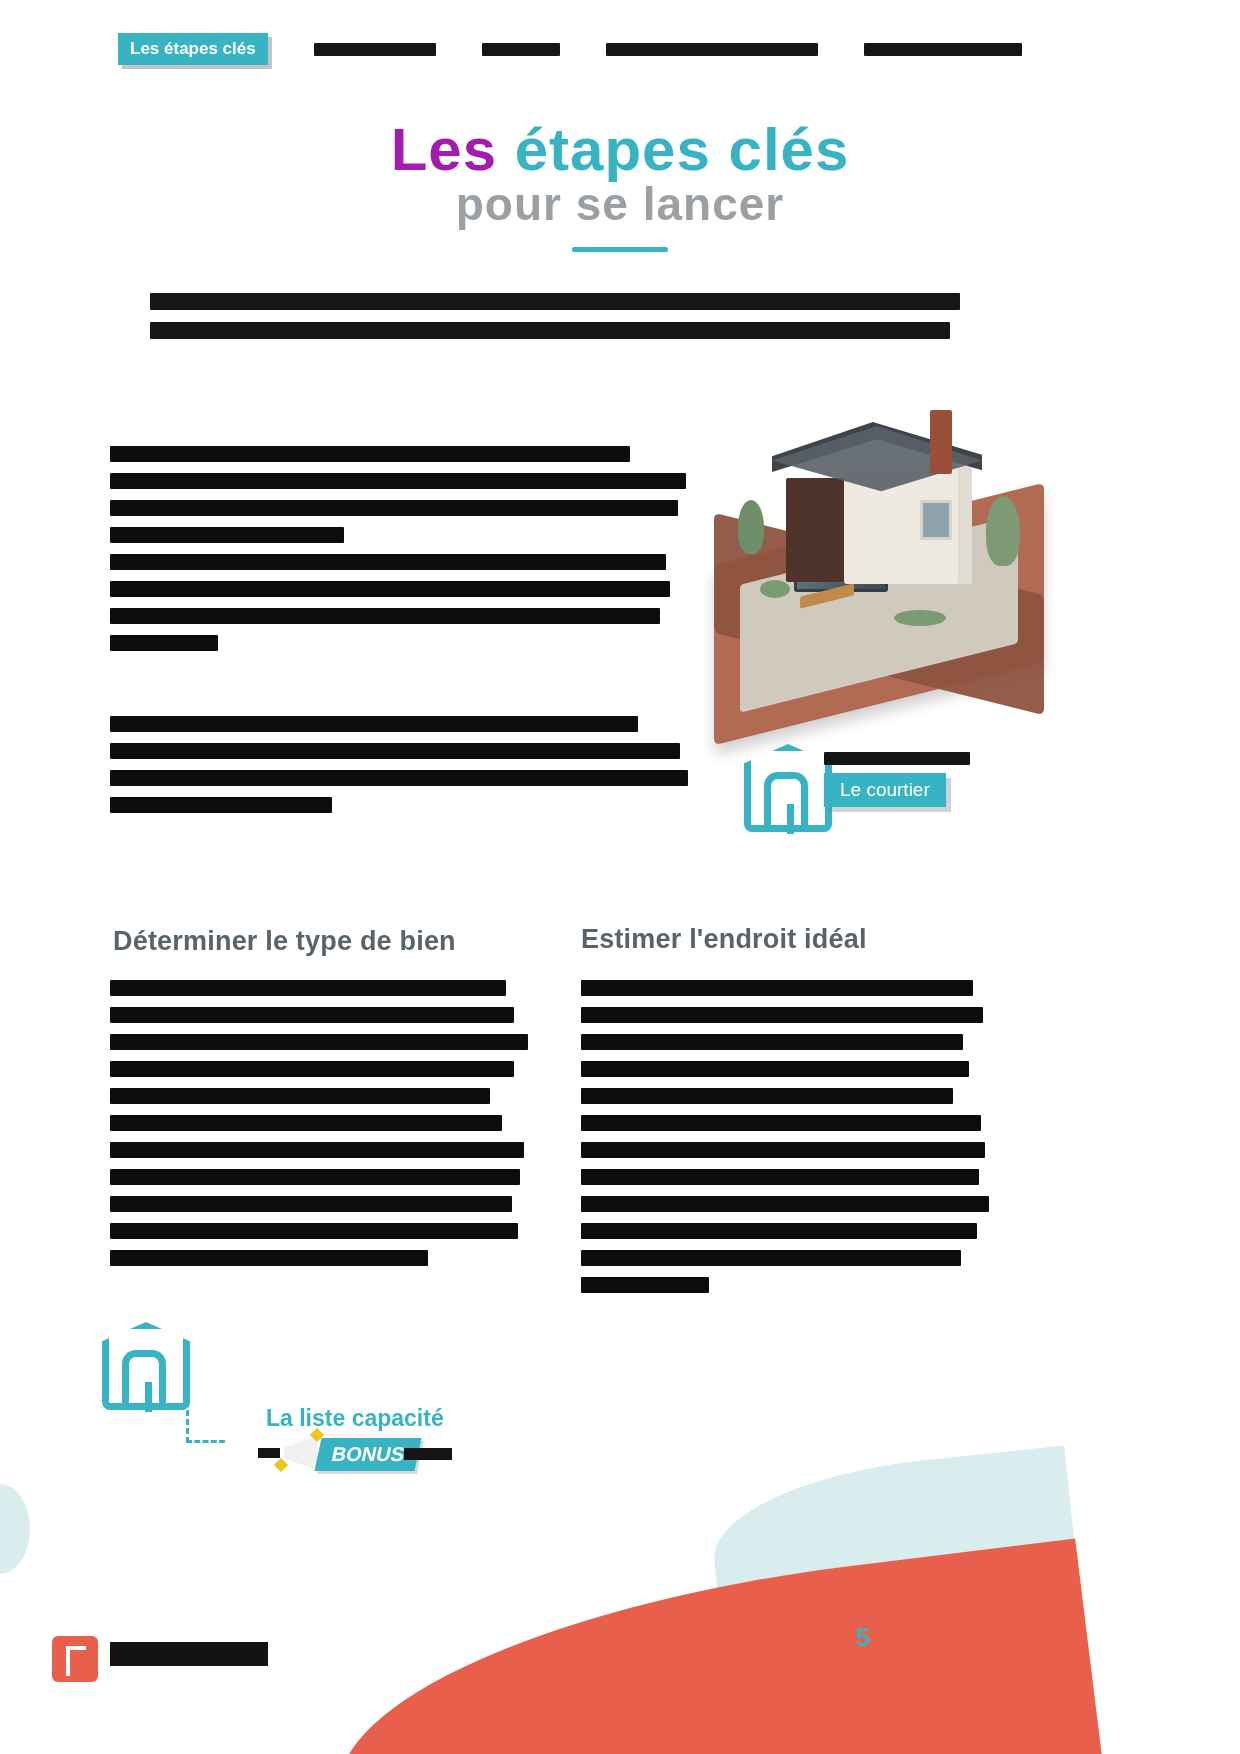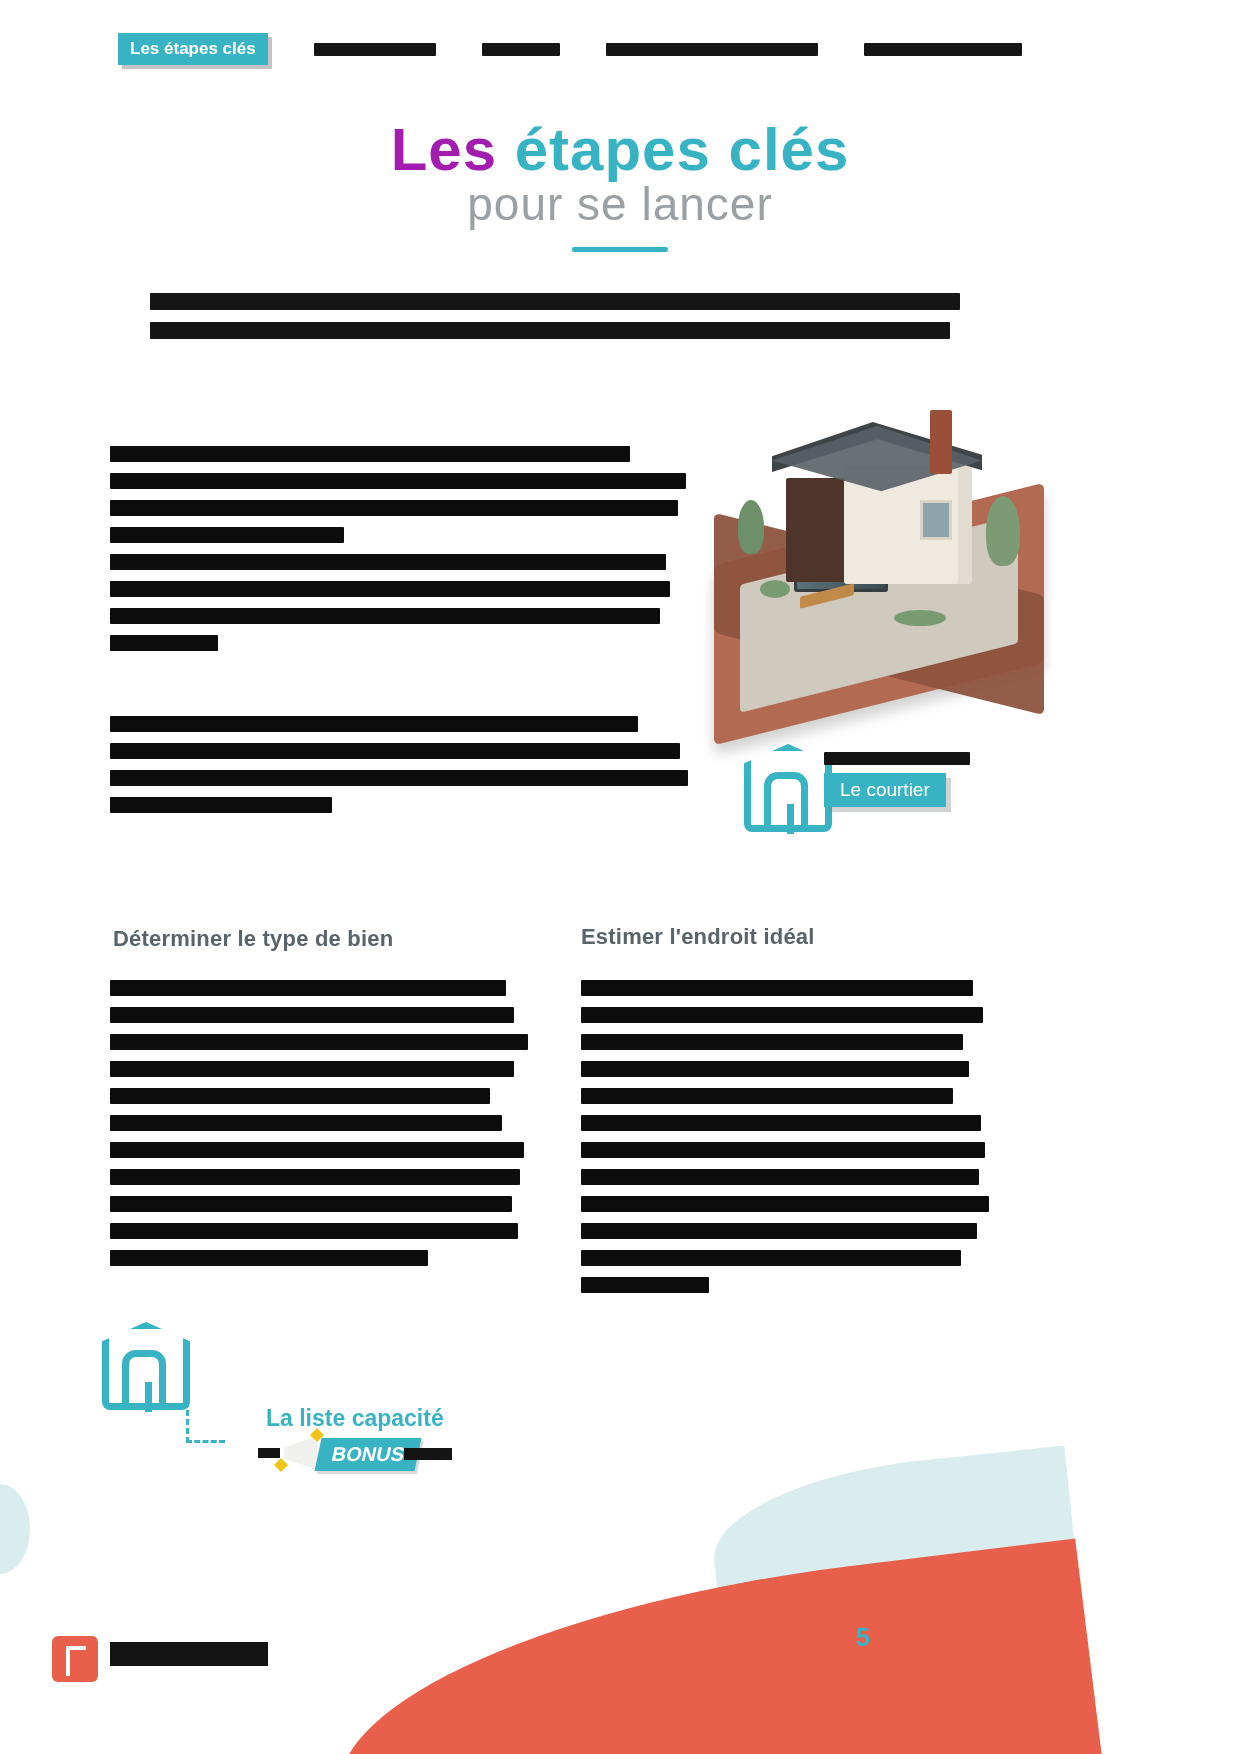--- a/index.html
+++ b/index.html
@@ -33,39 +33,39 @@
   .nav-w2{width:78px}
   .nav-w3{width:212px}
   .nav-w4{width:158px}
 
   
   .title-wrap{position:absolute;top:118px;left:0;width:1240px;text-align:center;}
   .title-line1{font-size:60px;font-weight:bold;letter-spacing:1px;line-height:1.05;}
   .t-grey{color:#a21caf;}
   .t-teal{color:#37b3c4;}
   .title-line2{
-    font-size:46px;font-weight:normal;color:#9aa0a3;letter-spacing:1px;
+    font-size:46px;font-weight:bold;color:#9aa0a3;letter-spacing:1px;
     margin-top:-4px;
   }
   .title-rule{
     width:96px;height:5px;background:#37b3c4;margin:16px auto 0;border-radius:2px;
   }
 
   
   .intro{position:absolute;top:293px;left:150px;width:810px;}
   .intro .bar{height:17px;background:#161616;margin-bottom:12px;border-radius:1px;}
   .intro .b1{width:810px}
   .intro .b2{width:800px}
 
   
   .h-section{
     position:absolute;font-size:30px;font-weight:bold;color:#37b3c4;letter-spacing:.3px;
   }
   .h-sub{
-    position:absolute;font-size:22px;font-weight:bold;color:#58646a;letter-spacing:.2px;
+    position:absolute;font-size:27px;font-weight:bold;color:#58646a;letter-spacing:.2px;
   }
 
   
   .rp{position:absolute;}
   .rp span{display:block;height:16px;background:#0d0d0d;margin-bottom:11px;border-radius:1px;}
 
   
   .illus{
     position:absolute;top:404px;left:694px;width:372px;height:318px;
   }

